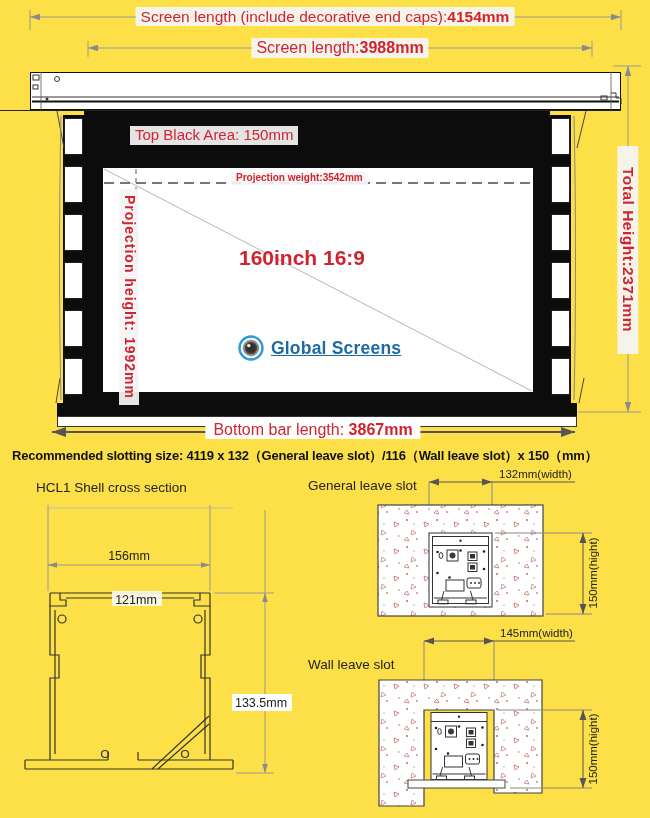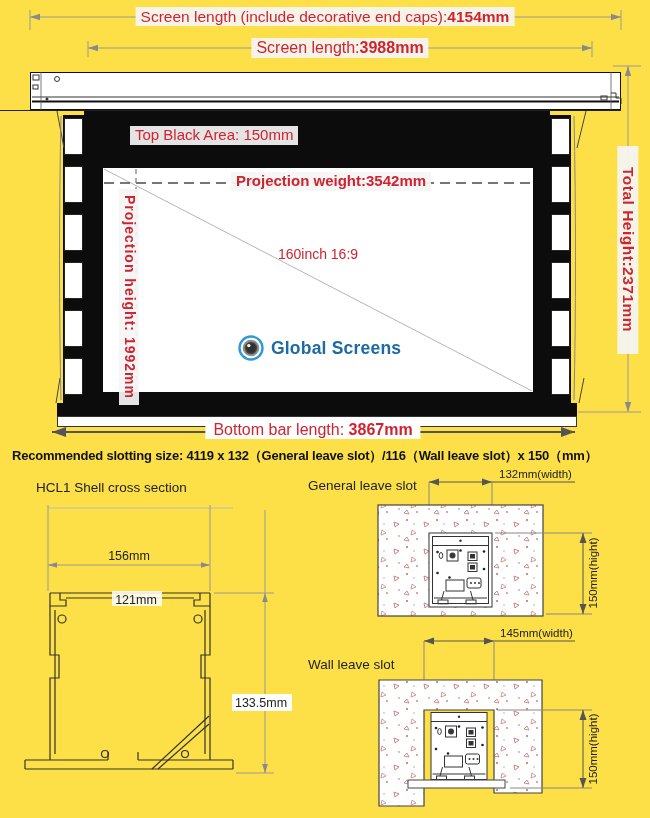--- a/index.html
+++ b/index.html
@@ -12,21 +12,21 @@
   .vert{writing-mode:vertical-rl;text-orientation:mixed;display:flex;align-items:center;justify-content:center;}
   .housing{position:absolute;left:30px;top:72px;width:591px;height:38px;border:1.5px solid #111;
            box-sizing:border-box;background:#fff;}
   .frame{position:absolute;left:84px;top:110px;width:466px;height:293px;background:#0c0c0c;}
   .white-area{position:absolute;left:103px;top:168px;width:430px;height:224px;background:#fff;}
   .tabcol{position:absolute;width:21px;height:288px;top:115px;background:#0c0c0c;}
   .tab{position:absolute;left:1px;width:19px;height:37px;background:#fff;border:1px solid #222;box-sizing:border-box;}
   .bbar{position:absolute;left:57px;top:403px;width:520px;height:13px;background:#0c0c0c;}
   .btrim{position:absolute;left:57px;top:416px;width:520px;height:11px;background:#fff;border:1px solid #333;box-sizing:border-box;}
   .logo{position:absolute;left:237px;top:334px;display:flex;align-items:center;gap:6px;}
-  .logo .brand{font-size:17.5px;font-weight:bold;color:#1c6ba5;letter-spacing:0.2px;}
+  .logo .brand{font-size:17.5px;font-weight:bold;color:#1c6ba5;letter-spacing:0.2px;text-decoration:underline;}
   .note{position:absolute;left:12px;top:447px;width:632px;font-size:13px;font-weight:bold;color:#111;
         letter-spacing:-0.2px;white-space:nowrap;}
   .sec-title{position:absolute;font-size:13.5px;color:#222;margin-top:8px;}
   svg text{font-family:"Liberation Sans",sans-serif;fill:#222;}
   svg .dim-t{font-size:12.5px;}
   svg .dim-s{font-size:11.5px;}
   svg .cap{font-size:13.5px;}
 </style>
 </head>
 <body>
@@ -117,25 +117,25 @@
     <line x1="136" y1="169" x2="136" y2="392" stroke="#777" stroke-width="1.2" stroke-dasharray="5,4"></line>
   </svg>
 
   <div class="lbl red" style="left:325px;top:7px;transform:translateX(-50%);font-size:15.5px;">
     <span>Screen length (include decorative end caps):</span><b>4154mm</b>
   </div>
   <div class="lbl red" style="left:340px;top:38px;transform:translateX(-50%);font-size:16px;">
     <span>Screen length:</span><b>3988mm</b>
   </div>
   <div class="lbl red" style="left:106px;top:126px;font-size:15px;margin-left:24px;">Top Black Area: 150mm</div>
-  <div class="lbl red" style="left:231px;top:172px;font-size:15px;font-weight:bold;">
+  <div class="lbl red" style="left:231px;top:172px;font-size:10px;font-weight:bold;">
     <span>Projection weight:</span><b>3542mm</b>
   </div>
   <div class="lbl red vert" style="left:119px;top:189px;height:208px;font-size:14px;font-weight:bold;letter-spacing:1px;padding:4px 1px;">Projection height: 1992mm</div>
-  <div class="abs red" style="left:318px;top:246px;transform:translateX(-50%);font-size:14px;font-weight:normal;white-space:nowrap;">160inch 16:9</div>
+  <div class="abs red" style="left:302px;top:246px;transform:translateX(-50%);font-size:21px;font-weight:bold;white-space:nowrap;">160inch 16:9</div>
 
   <div class="logo">
     <svg width="28" height="28" viewBox="0 0 28 28">
       <circle cx="14" cy="14" r="11.5" fill="#fff" stroke="#2e9bd6" stroke-width="2.4"></circle>
       <circle cx="14" cy="14" r="8.3" fill="#8f8f8f"></circle>
       <circle cx="14" cy="14" r="6.3" fill="#4a4a4a"></circle>
       <circle cx="14" cy="14" r="4.8" fill="#313131"></circle>
       <circle cx="11.8" cy="11.6" r="1.7" fill="#fdfdfd"></circle>
     </svg>
     <span class="brand">Global Screens</span>

